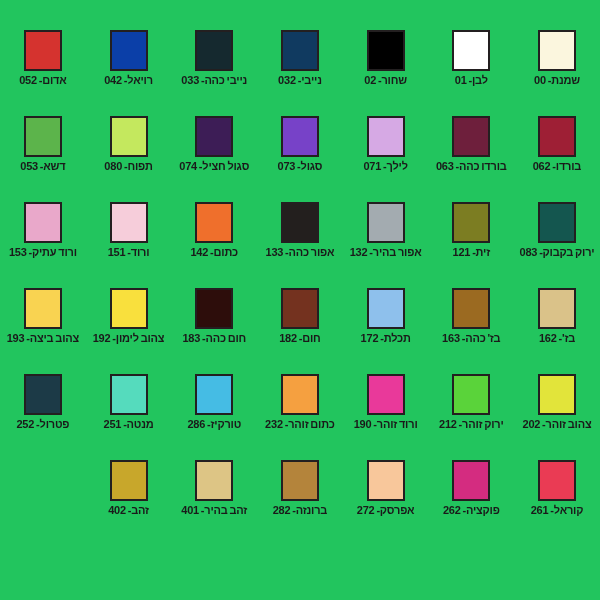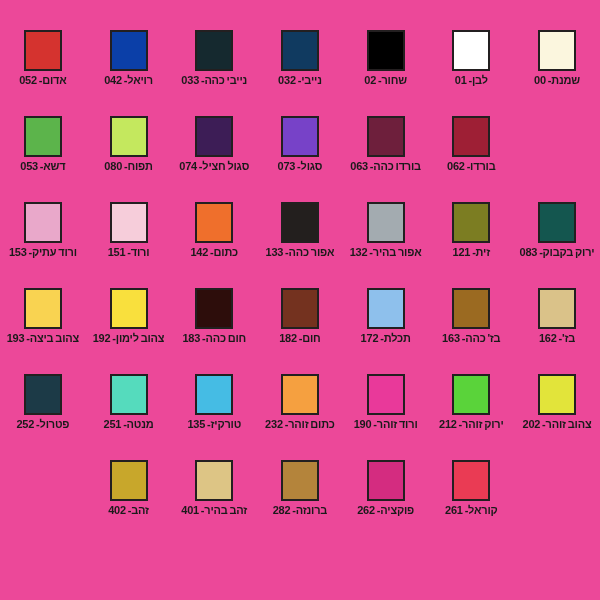--- a/index.html
+++ b/index.html
@@ -15,21 +15,21 @@
     font-family: "Liberation Sans", "DejaVu Sans", sans-serif;
   }
 
   #swatch-chart {
     width: 600px;
     height: 600px;
     box-sizing: border-box;
     padding: 30px 0 0 0;
     display: flex;
     flex-direction: column;
-    background: #ec4899;
+    background: #22c55e;
   }
 
   .swatch-row {
     display: flex;
     flex-direction: row-reverse;
     justify-content: flex-start;
     align-items: flex-start;
     height: 86px;
     width: 600px;
   }
@@ -114,20 +114,24 @@
       </div>
       <div class="swatch-cell">
         <div class="swatch-chip" style="background: rgb(61, 29, 86); border-color: rgb(35, 31, 32);"></div>
         <div class="swatch-label">סגול חציל- 074</div>
       </div>
       <div class="swatch-cell">
         <div class="swatch-chip" style="background: rgb(119, 66, 200); border-color: rgb(35, 31, 32);"></div>
         <div class="swatch-label">סגול- 073</div>
       </div>
       <div class="swatch-cell">
+        <div class="swatch-chip" style="background: rgb(214, 169, 228); border-color: rgb(35, 31, 32);"></div>
+        <div class="swatch-label">לילך- 071</div>
+      </div>
+      <div class="swatch-cell">
         <div class="swatch-chip" style="background: rgb(110, 31, 60); border-color: rgb(35, 31, 32);"></div>
         <div class="swatch-label">בורדו כהה- 063</div>
       </div>
       <div class="swatch-cell">
         <div class="swatch-chip" style="background: rgb(158, 31, 53); border-color: rgb(35, 31, 32);"></div>
         <div class="swatch-label">בורדו- 062</div>
       </div>
     </div>
     <div class="swatch-row">
       <div class="swatch-cell">
@@ -193,21 +197,21 @@
       <div class="swatch-cell">
         <div class="swatch-chip" style="background: rgb(28, 58, 71); border-color: rgb(35, 31, 32);"></div>
         <div class="swatch-label">פטרול- 252</div>
       </div>
       <div class="swatch-cell">
         <div class="swatch-chip" style="background: rgb(85, 219, 189); border-color: rgb(35, 31, 32);"></div>
         <div class="swatch-label">מנטה- 251</div>
       </div>
       <div class="swatch-cell">
         <div class="swatch-chip" style="background: rgb(69, 188, 228); border-color: rgb(35, 31, 32);"></div>
-        <div class="swatch-label">טורקיז- 135</div>
+        <div class="swatch-label">טורקיז- 286</div>
       </div>
       <div class="swatch-cell">
         <div class="swatch-chip" style="background: rgb(245, 160, 64); border-color: rgb(35, 31, 32);"></div>
         <div class="swatch-label">כתום זוהר- 232</div>
       </div>
       <div class="swatch-cell">
         <div class="swatch-chip" style="background: rgb(233, 57, 154); border-color: rgb(35, 31, 32);"></div>
         <div class="swatch-label">ורוד זוהר- 190</div>
       </div>
       <div class="swatch-cell">
@@ -230,20 +234,24 @@
       </div>
       <div class="swatch-cell">
         <div class="swatch-chip" style="background: rgb(221, 197, 133); border-color: rgb(35, 31, 32);"></div>
         <div class="swatch-label">זהב בהיר- 401</div>
       </div>
       <div class="swatch-cell">
         <div class="swatch-chip" style="background: rgb(180, 132, 59); border-color: rgb(35, 31, 32);"></div>
         <div class="swatch-label">ברונזה- 282</div>
       </div>
       <div class="swatch-cell">
+        <div class="swatch-chip" style="background: rgb(248, 199, 155); border-color: rgb(35, 31, 32);"></div>
+        <div class="swatch-label">אפרסק- 272</div>
+      </div>
+      <div class="swatch-cell">
         <div class="swatch-chip" style="background: rgb(212, 44, 128); border-color: rgb(35, 31, 32);"></div>
         <div class="swatch-label">פוקציה- 262</div>
       </div>
       <div class="swatch-cell">
         <div class="swatch-chip" style="background: rgb(234, 59, 84); border-color: rgb(35, 31, 32);"></div>
         <div class="swatch-label">קוראל- 261</div>
       </div>
     </div>
   </div>
 

